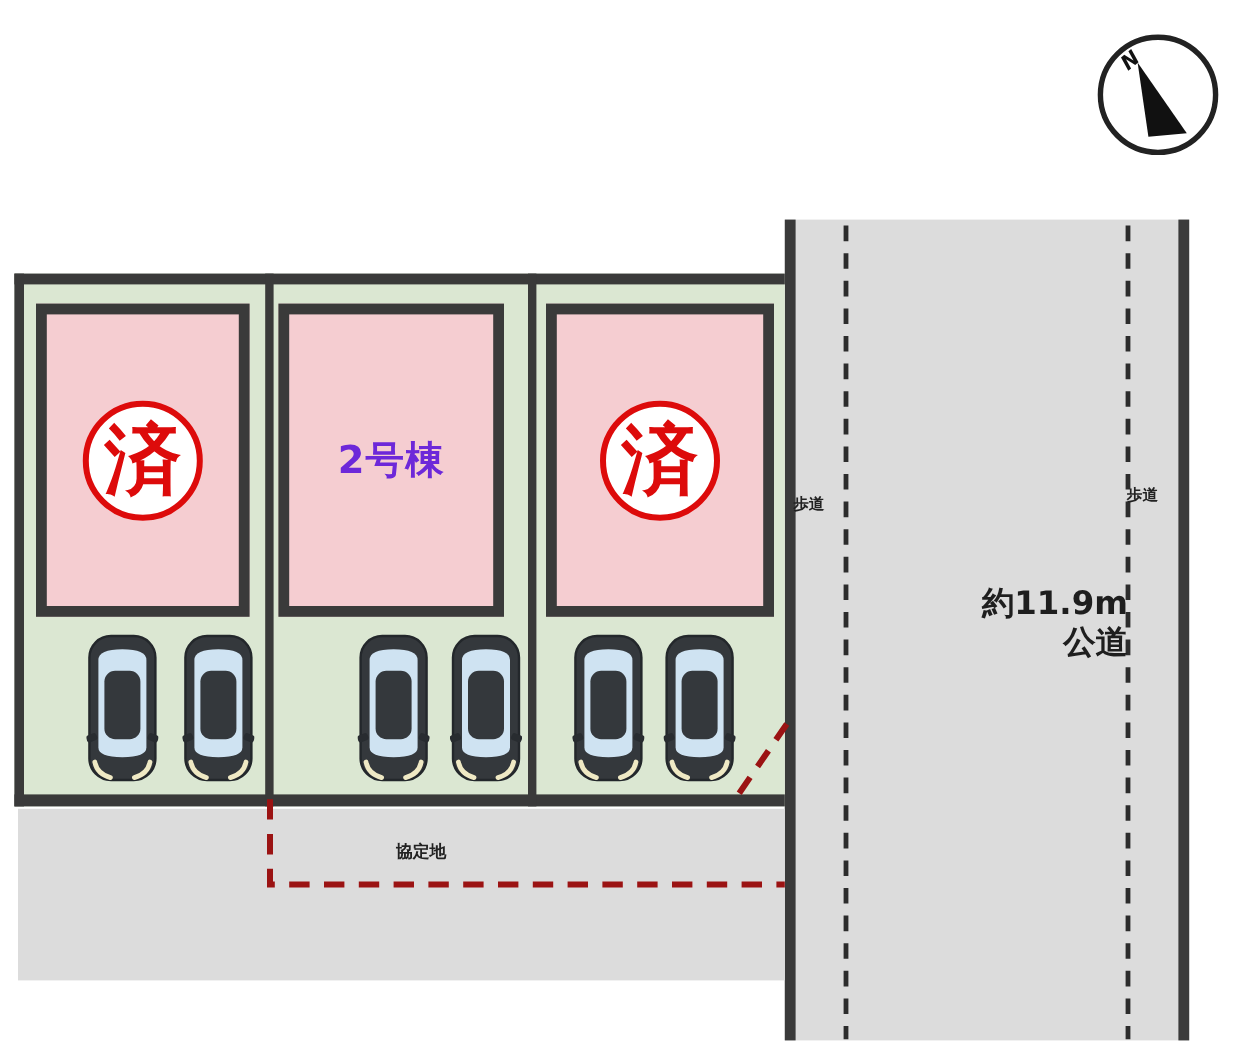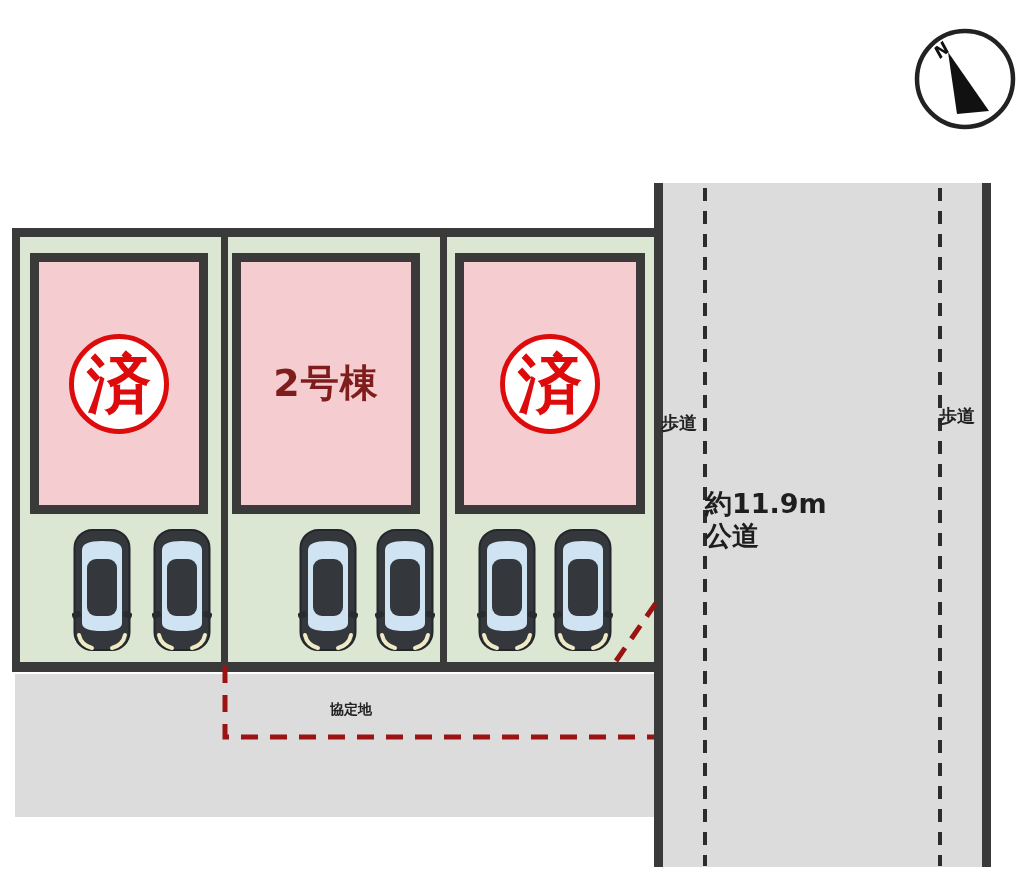--- a/index.html
+++ b/index.html
@@ -30,35 +30,35 @@
   
   .building{
     position:absolute;top:253px;height:261px;background:#f5cdd1;
     border:9px solid #3a3a3a;box-sizing:border-box;
     display:flex;align-items:center;justify-content:center;
   }
   .b1{left:30px;width:178px;}
   .b2{left:232px;width:188px;}
   .b3{left:455px;width:190px;}
   .building-label{
-    font-size:38px;font-weight:bold;color:#7f1d1d;letter-spacing:1px;text-align:right;
+    font-size:32px;font-weight:bold;color:#6d28d9;letter-spacing:1px;text-align:right;
   }
   .stamp{
     width:100px;height:100px;border:5px solid #dd0b0b;border-radius:50%;
     background:#ffffff;color:#dd0b0b;font-size:64px;font-weight:bold;
     display:flex;align-items:center;justify-content:center;box-sizing:border-box;
     line-height:1;
   }
   
   .car{position:absolute;width:60px;height:124px;}
   
   .lbl{position:absolute;color:#222;font-weight:bold;white-space:nowrap;}
-  .sidewalk-lbl{font-size:18px;text-align:center;}
+  .sidewalk-lbl{font-size:13px;text-align:center;}
   .road-center-lbl{
-    left:705px;top:488px;width:235px;text-align:left;
+    left:705px;top:488px;width:235px;text-align:right;
     font-size:27px;line-height:1.18;color:#1e1e1e;
   }
   .agreement-lbl{left:330px;top:701px;font-size:14px;}
   
   .overlay{position:absolute;left:0;top:0;pointer-events:none;}
   
   .compass{position:absolute;left:912px;top:26px;}
   .hidden-defs{position:absolute;width:0;height:0;overflow:hidden;}
 </style>
 </head>

